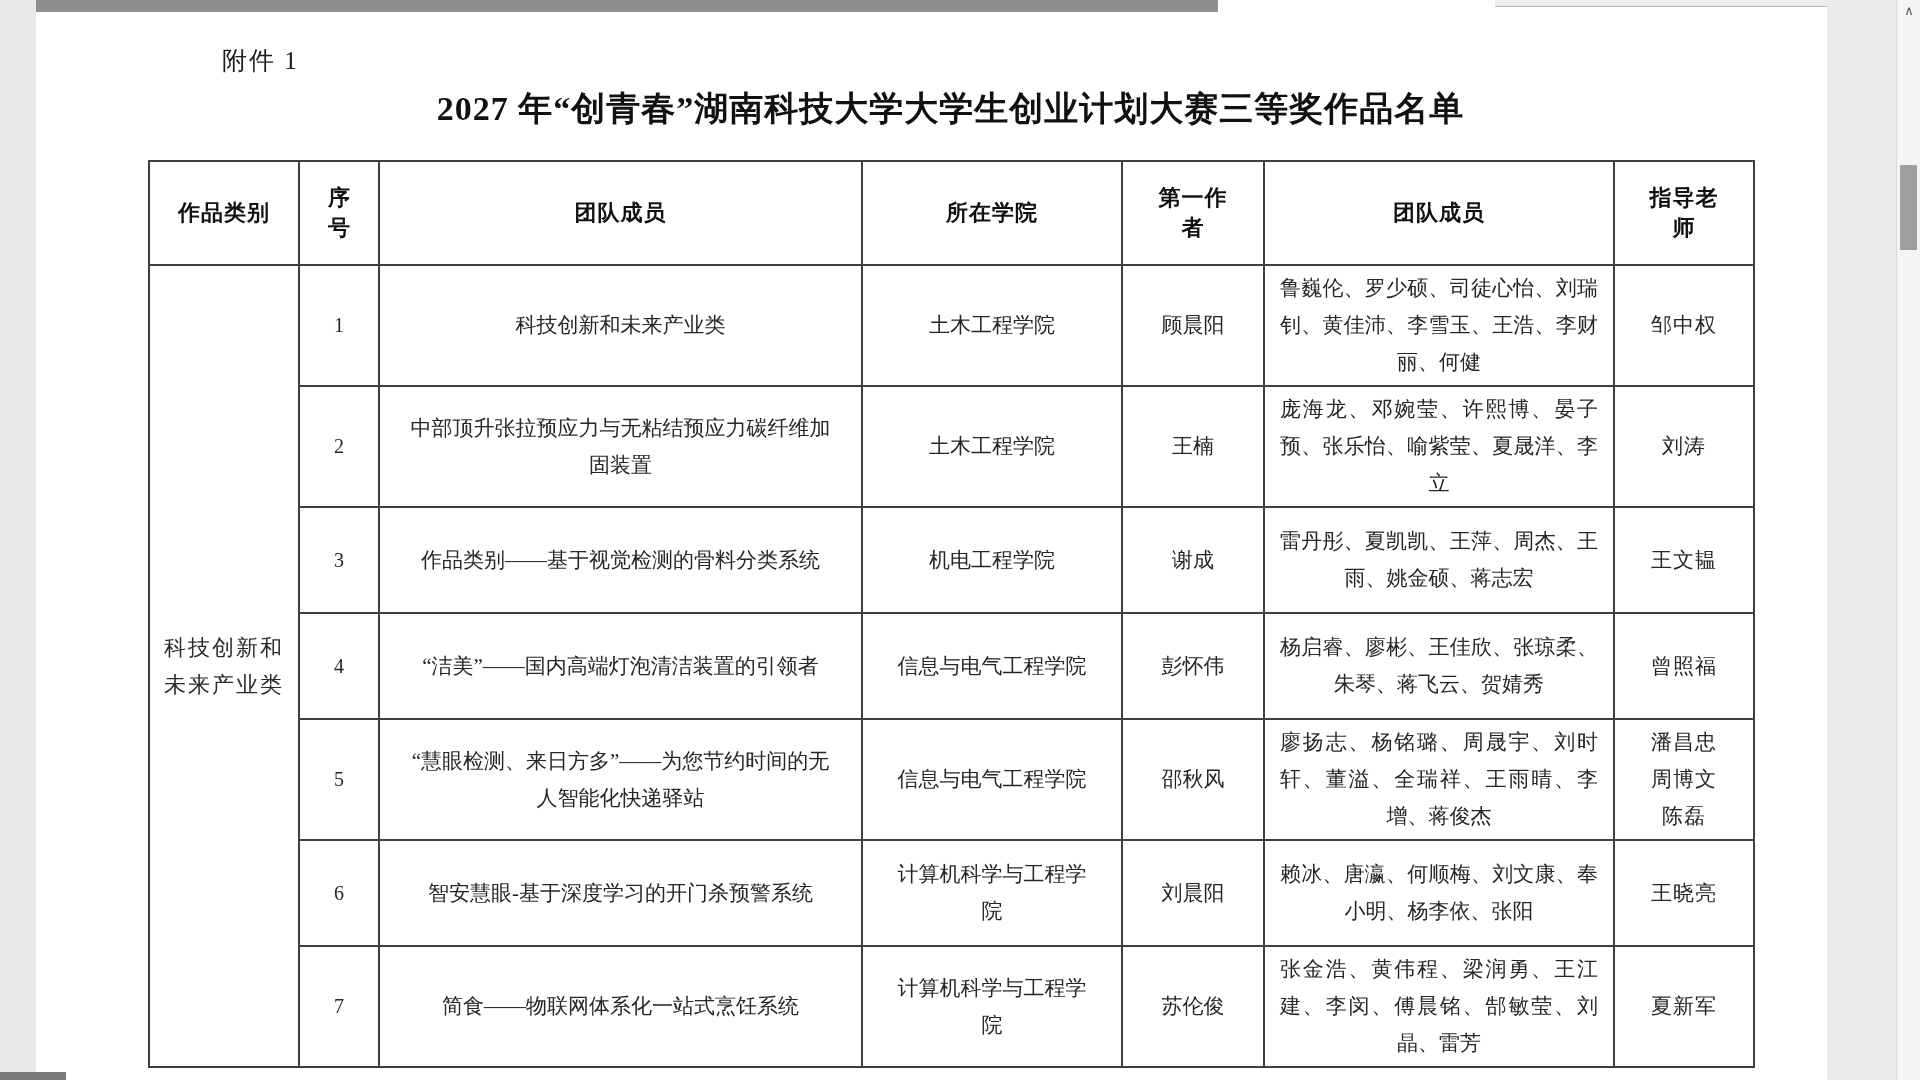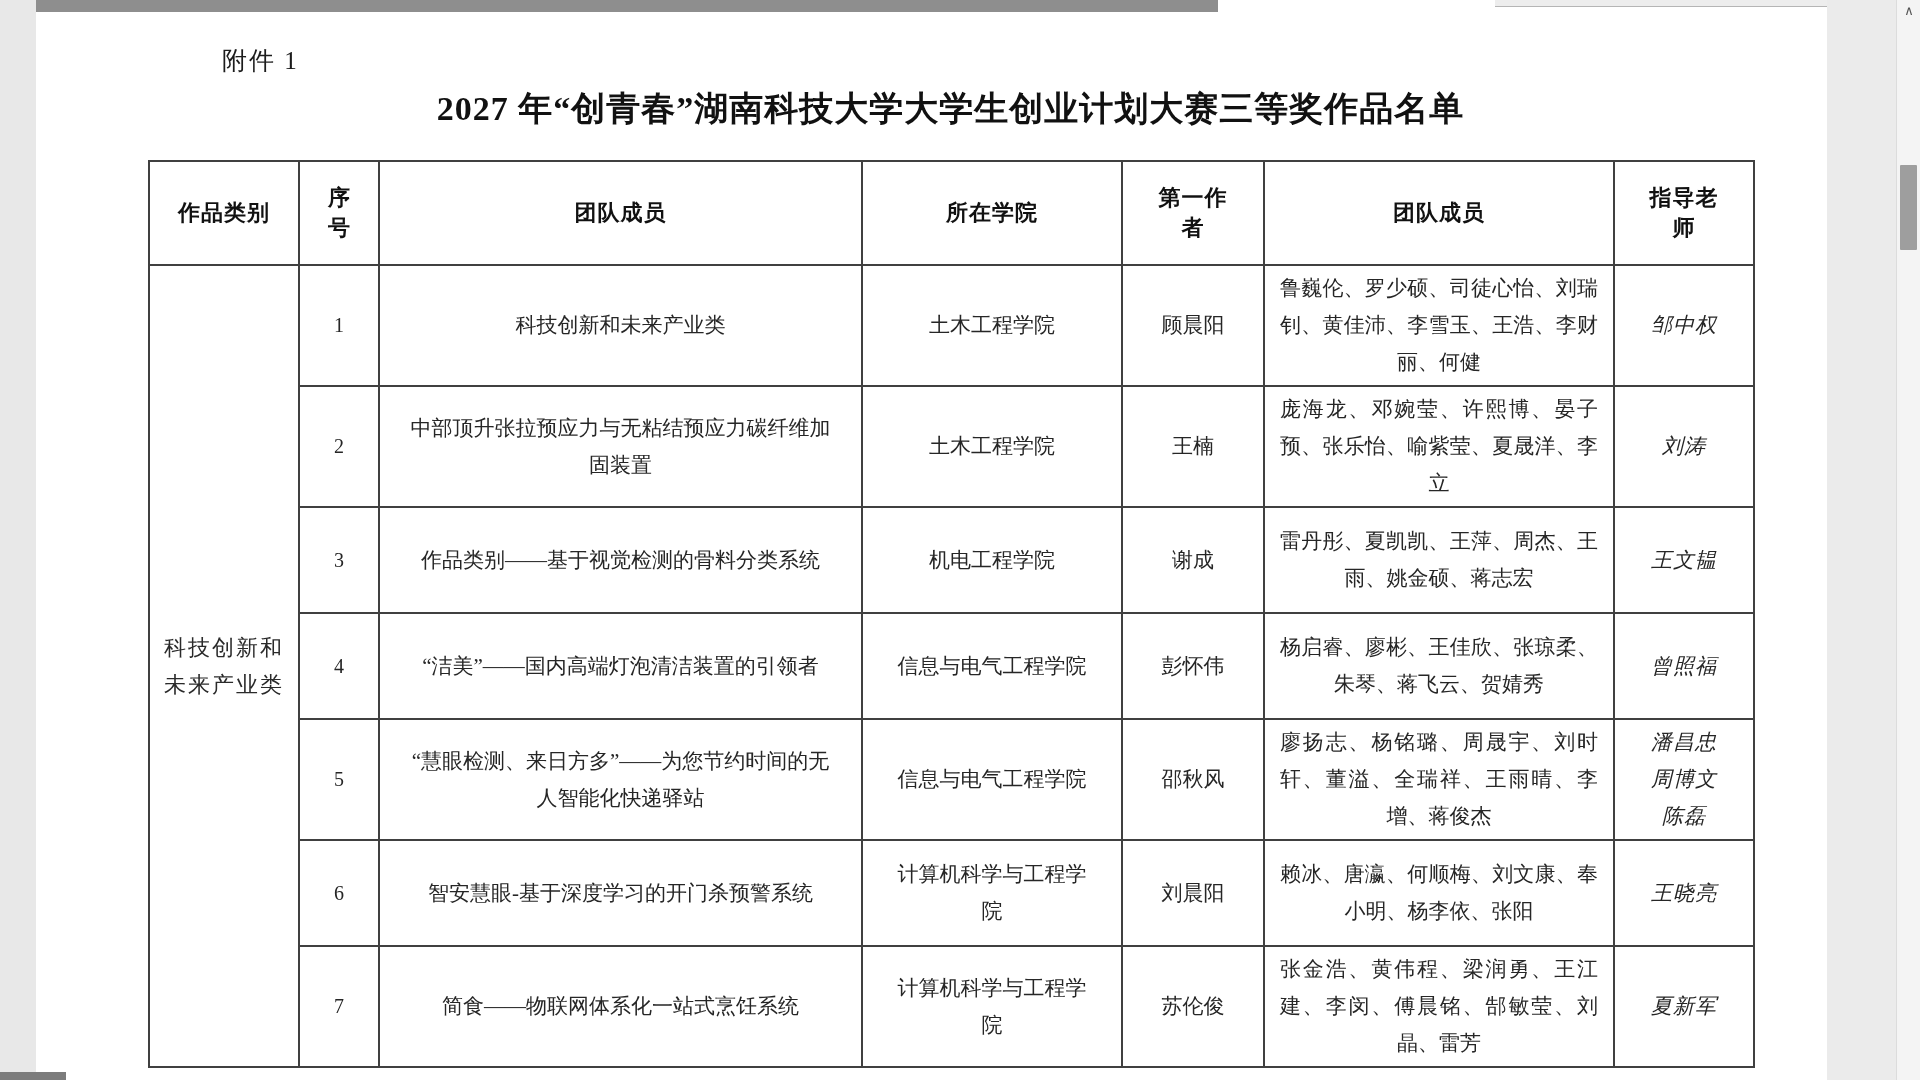--- a/index.html
+++ b/index.html
@@ -38,21 +38,21 @@
   }
   .doc-table th{
     font-family:"Liberation Sans","DejaVu Sans",sans-serif;
     font-size:22px;font-weight:bold;color:#111;height:94px;letter-spacing:1px;
   }
   .doc-table td{font-size:21px;line-height:37px;color:#262626;}
   tr.data-row{height:106px;}
   td.cell-category{letter-spacing:2px;padding:0 13px;font-size:22px;color:#2a2a2a;}
   td.cell-no{font-size:20px;}
   td.cell-team{text-align:justify;text-align-last:center;padding:4px 15px;}
-  td.cell-teacher{white-space:pre-line;letter-spacing:1px;font-style:italic;}
+  td.cell-teacher{white-space:pre-line;letter-spacing:1px;}
 </style>
 </head>
 <body>
 
 <div class="left-strip"></div>
 <div class="top-gap"></div>
 <div class="top-right-page-edge"></div>
 <div class="top-right-tab"></div>
 <div class="bottom-left-dark"></div>
 <div class="right-band"></div>

